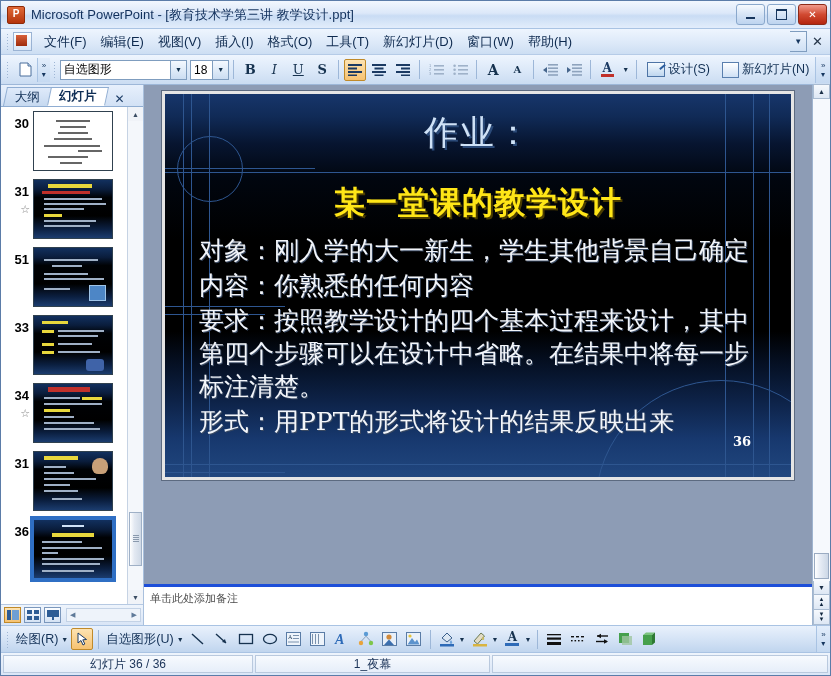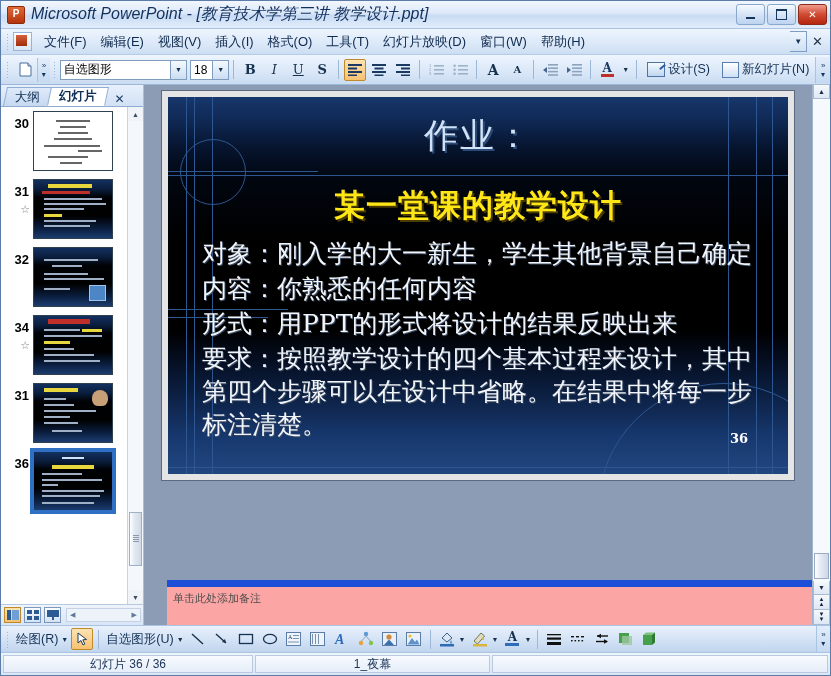--- a/index.html
+++ b/index.html
@@ -25,21 +25,21 @@
     border-bottom:1px solid #a9c3e3;
     display:flex;align-items:center;padding:0 3px 0 6px;box-sizing:border-box;
   }
   .app-icon{
     width:16px;height:16px;flex:0 0 16px;margin-right:6px;
     background:linear-gradient(#e06a38,#b5350d);
     border:1px solid #8e2a07;border-radius:2px;
     color:#fff;font-size:10px;font-weight:bold;line-height:14px;text-align:center;
   }
   .title-text{
-    flex:1;font-size:16px;color:#11305c;white-space:nowrap;overflow:hidden;font-style:italic;
+    flex:1;font-size:13px;color:#11305c;white-space:nowrap;overflow:hidden;
   }
   .wbtns{display:flex;gap:2px;}
   .wbtn{
     width:27px;height:19px;border:1px solid #8aa8cc;border-radius:3px;
     background:linear-gradient(#f6fafe,#d3e2f5 55%,#bed4ef);
     display:flex;align-items:center;justify-content:center;
     font-size:10px;color:#17365d;
   }
   .wbtn.close{
     background:linear-gradient(#f09a8c,#d14a32 50%,#b5260f);
@@ -232,21 +232,21 @@
 
   
   .centerpane{flex:1;display:flex;flex-direction:column;min-width:0;background:#8d9cb5;}
   .slidearea{
     flex:1;position:relative;min-height:0;
     background:#8d9cb5;
     display:flex;align-items:flex-start;justify-content:center;padding:6px 0 0 0;box-sizing:border-box;
   }
   .slide{
     width:632px;height:389px;position:relative;background:#0f172a;
-    border:6px solid #e5e5e5;box-shadow:0 0 0 1px #5c6a80;
+    border:3px solid #e5e5e5;box-shadow:0 0 0 1px #5c6a80;
     overflow:hidden;box-sizing:border-box;
   }
   .slide-bg{
     position:absolute;inset:0;
     background:linear-gradient(180deg,
       #17366b 0%,#102a56 6%,#071530 13%,#01060f 22%,#000 38%,
       #000 62%,#050f22 70%,#0d2247 80%,#17386e 90%,#21477f 100%);
   }
   .bp-line{position:absolute;background:#2e5690;}
   .bp-circle{
@@ -270,21 +270,21 @@
     font-size:25px;line-height:1.32;color:#f2f5fa;
     text-shadow:1px 1px 0 #3a4a63;
   }
   .slide-body p{margin:0 0 2px 0;}
   .slide-pagenum{
     position:absolute;right:40px;bottom:28px;
     font-size:13px;font-weight:bold;color:#ffffff;
     font-family:"DejaVu Serif","Liberation Serif",serif;
   }
   .notes{
-    flex:0 0 38px;display:flex;background:#fca5a5;border-top:7px solid #1d4ed8;margin-left:23px;
+    flex:0 0 38px;display:flex;background:#ffffff;border-top:3px solid #1d4ed8;
   }
   .notes-text{
     flex:1;padding:4px 6px;font-size:11px;color:#4c4c4c;
   }
 
   
   .vscroll-main{
     width:17px;flex:0 0 17px;background:#f2f5fa;border-left:1px solid #9fb4cf;
     display:flex;flex-direction:column;align-items:center;
   }
@@ -352,21 +352,21 @@
 
   <div class="menubar">
     <div class="grip"></div>
     <div class="doc-icon"></div>
     <div class="menu-item">文件(F)</div>
     <div class="menu-item">编辑(E)</div>
     <div class="menu-item">视图(V)</div>
     <div class="menu-item">插入(I)</div>
     <div class="menu-item">格式(O)</div>
     <div class="menu-item">工具(T)</div>
-    <div class="menu-item">幻灯片放映(D)</div>
+    <div class="menu-item">新幻灯片(D)</div>
     <div class="menu-item">窗口(W)</div>
     <div class="menu-item">帮助(H)</div>
     <div class="helpbox">
       <div class="help-drop">▼</div>
       <div class="help-x">✕</div>
     </div>
   </div>
 
   <div class="toolbar">
     <div class="grip"></div>
@@ -536,32 +536,47 @@
               <div class="tw" style="left:10px;top:18px;width:58px;"></div>
               <div class="tw" style="left:10px;top:23px;width:62px;"></div>
               <div class="tw" style="left:10px;top:28px;width:40px;"></div>
               <div class="ty" style="left:10px;top:34px;width:18px;"></div>
               <div class="tw" style="left:10px;top:40px;width:52px;"></div>
               <div class="tw" style="left:10px;top:45px;width:46px;"></div>
             </div>
           </div>
 
           <div class="thumbrow">
-            <div class="thumbnum">32</div>
+            <div class="thumbnum">51</div>
             <div class="thumb">
               <div class="tbg"></div>
               <div class="tw" style="left:10px;top:11px;width:54px;"></div>
               <div class="tw" style="left:18px;top:17px;width:30px;"></div>
               <div class="tw" style="left:10px;top:25px;width:44px;"></div>
               <div class="tw" style="left:10px;top:30px;width:60px;"></div>
               <div class="tw" style="left:10px;top:40px;width:26px;"></div>
               <div style="position:absolute;right:6px;bottom:5px;width:15px;height:14px;background:#4d86c6;border:1px solid #9fc4e8;"></div>
             </div>
           </div>
 
+          <div class="thumbrow">
+            <div class="thumbnum">33</div>
+            <div class="thumb">
+              <div class="tbg"></div>
+              <div class="ty" style="left:8px;top:5px;width:26px;"></div>
+              <div class="ty" style="left:8px;top:14px;width:12px;"></div>
+              <div class="tw" style="left:24px;top:14px;width:46px;"></div>
+              <div class="tw" style="left:24px;top:19px;width:40px;"></div>
+              <div class="ty" style="left:8px;top:27px;width:12px;"></div>
+              <div class="tw" style="left:24px;top:27px;width:34px;"></div>
+              <div class="ty" style="left:8px;top:35px;width:12px;"></div>
+              <div class="tw" style="left:24px;top:35px;width:42px;"></div>
+              <div style="position:absolute;right:8px;bottom:3px;width:18px;height:12px;background:#3f63a8;border-radius:3px;"></div>
+            </div>
+          </div>
 
           <div class="thumbrow">
             <div class="thumbnum">
               <span>34</span>
               <span class="thumb-star">☆</span>
             </div>
             <div class="thumb">
               <div class="tbg"></div>
               <div class="tr" style="left:14px;top:3px;width:42px;height:5px;"></div>
               <div class="tw" style="left:10px;top:13px;width:36px;"></div>
@@ -664,22 +679,22 @@
           <div class="bp-line" style="left:588px;top:0;width:1px;height:477px;"></div>
           <div class="bp-line" style="left:604px;top:0;width:1px;height:477px;"></div>
           <div class="bp-circle" style="left:12px;top:42px;width:64px;height:64px;"></div>
           <div class="bp-circle" style="left:430px;top:286px;width:250px;height:250px;"></div>
 
           <div class="slide-title">作业：</div>
           <div class="slide-sub">某一堂课的教学设计</div>
           <div class="slide-body">
             <p>对象：刚入学的大一新生，学生其他背景自己确定</p>
             <p>内容：你熟悉的任何内容</p>
+            <p>要求：按照教学设计的四个基本过程来设计，其中第四个步骤可以在设计中省略。在结果中将每一步标注清楚。</p>
             <p>形式：用PPT的形式将设计的结果反映出来</p>
-            <p>要求：按照教学设计的四个基本过程来设计，其中第四个步骤可以在设计中省略。在结果中将每一步标注清楚。</p>
           </div>
           <div class="slide-pagenum">36</div>
         </div>
       </div>
       <div class="notes">
         <div class="notes-text">单击此处添加备注</div>
       </div>
     </div>
 
     <div class="vscroll-main">

